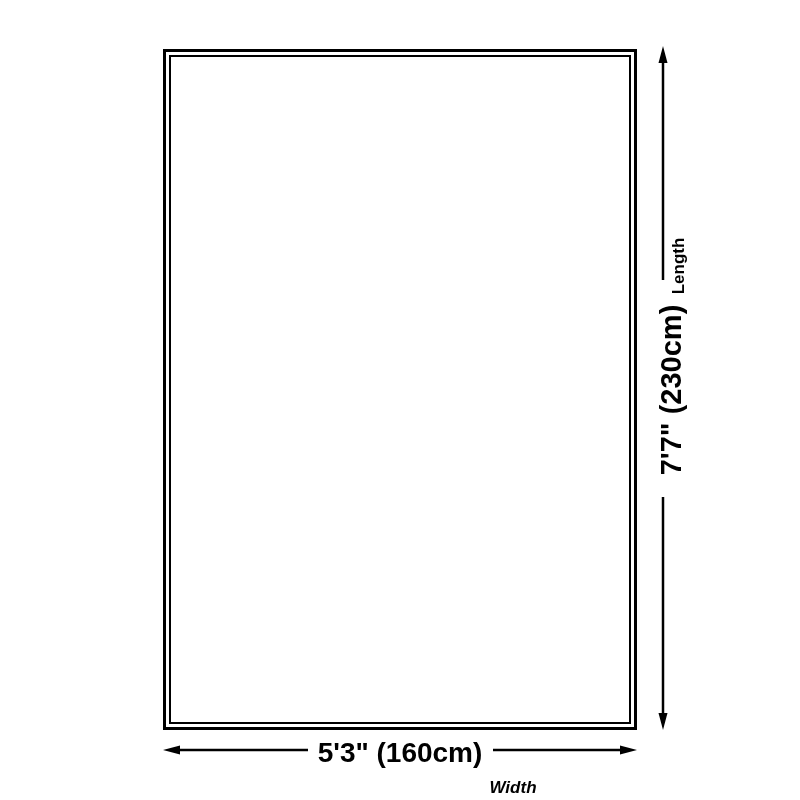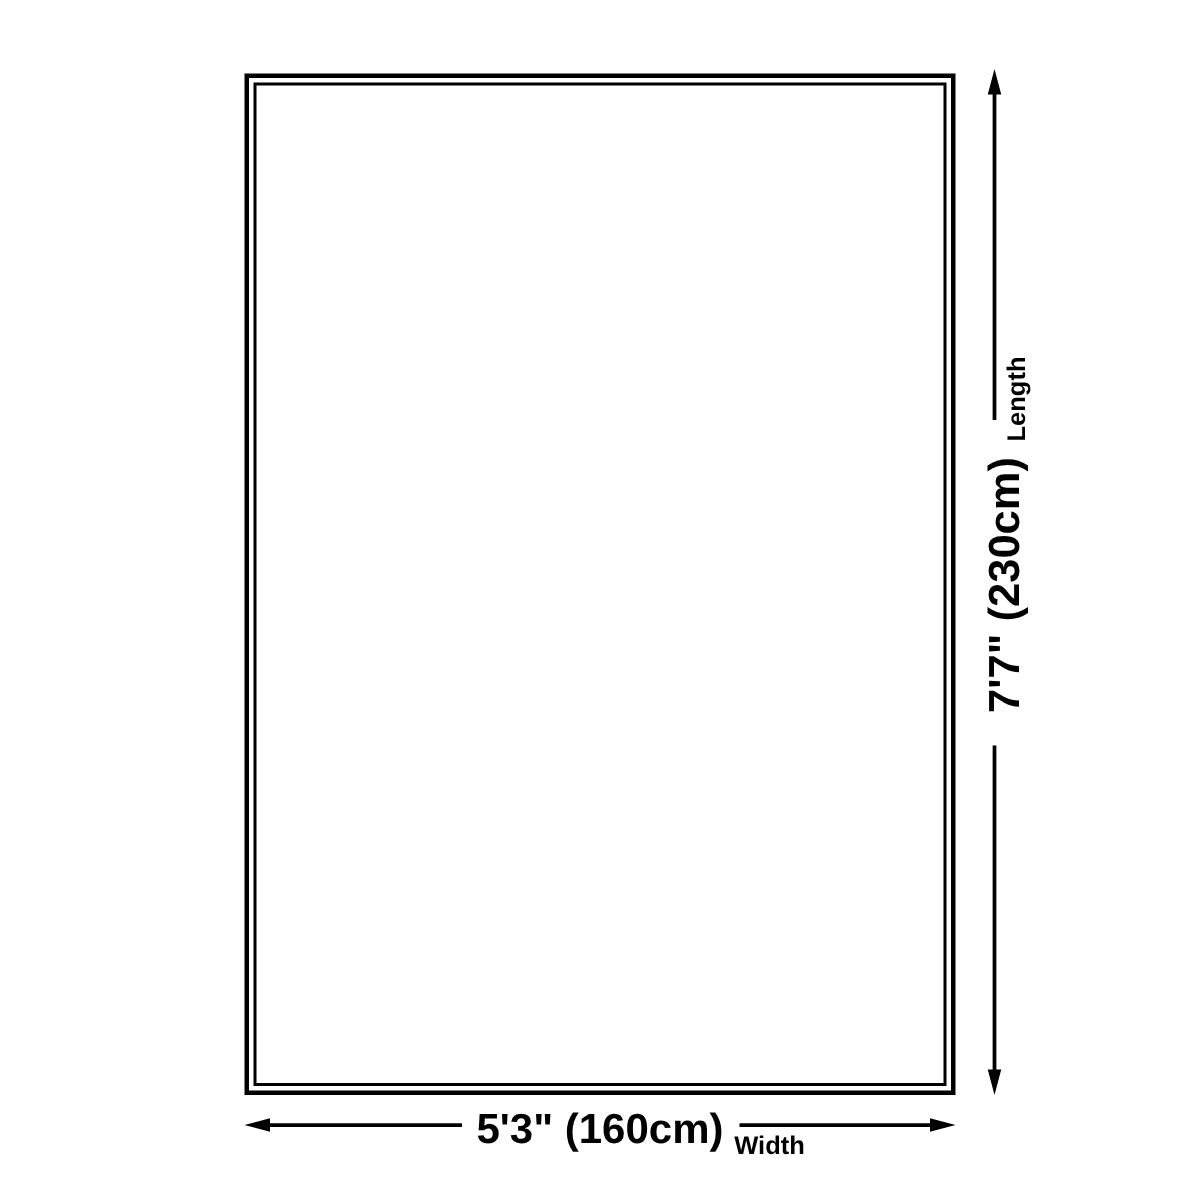--- a/index.html
+++ b/index.html
@@ -51,23 +51,24 @@
     left: 678px; top: 266px;
     font-size: 17px;
     transform: translate(-50%, -50%) rotate(-90deg);
   }
   .width-value {
     left: 400px; top: 753px;
     font-size: 28px;
     transform: translate(-50%, -50%);
   }
   .width-label {
-    left: 513px; top: 764px;
+    left: 513px; top: 787px;
     font-size: 17px;
     transform: translate(-50%, -50%);
+    font-style: italic;
   }
 </style>
 </head>
 <body>
 
 <div class="canvas">
 
   <div class="rug-rect">
     <div class="rug-rect-inner"></div>
   </div>

